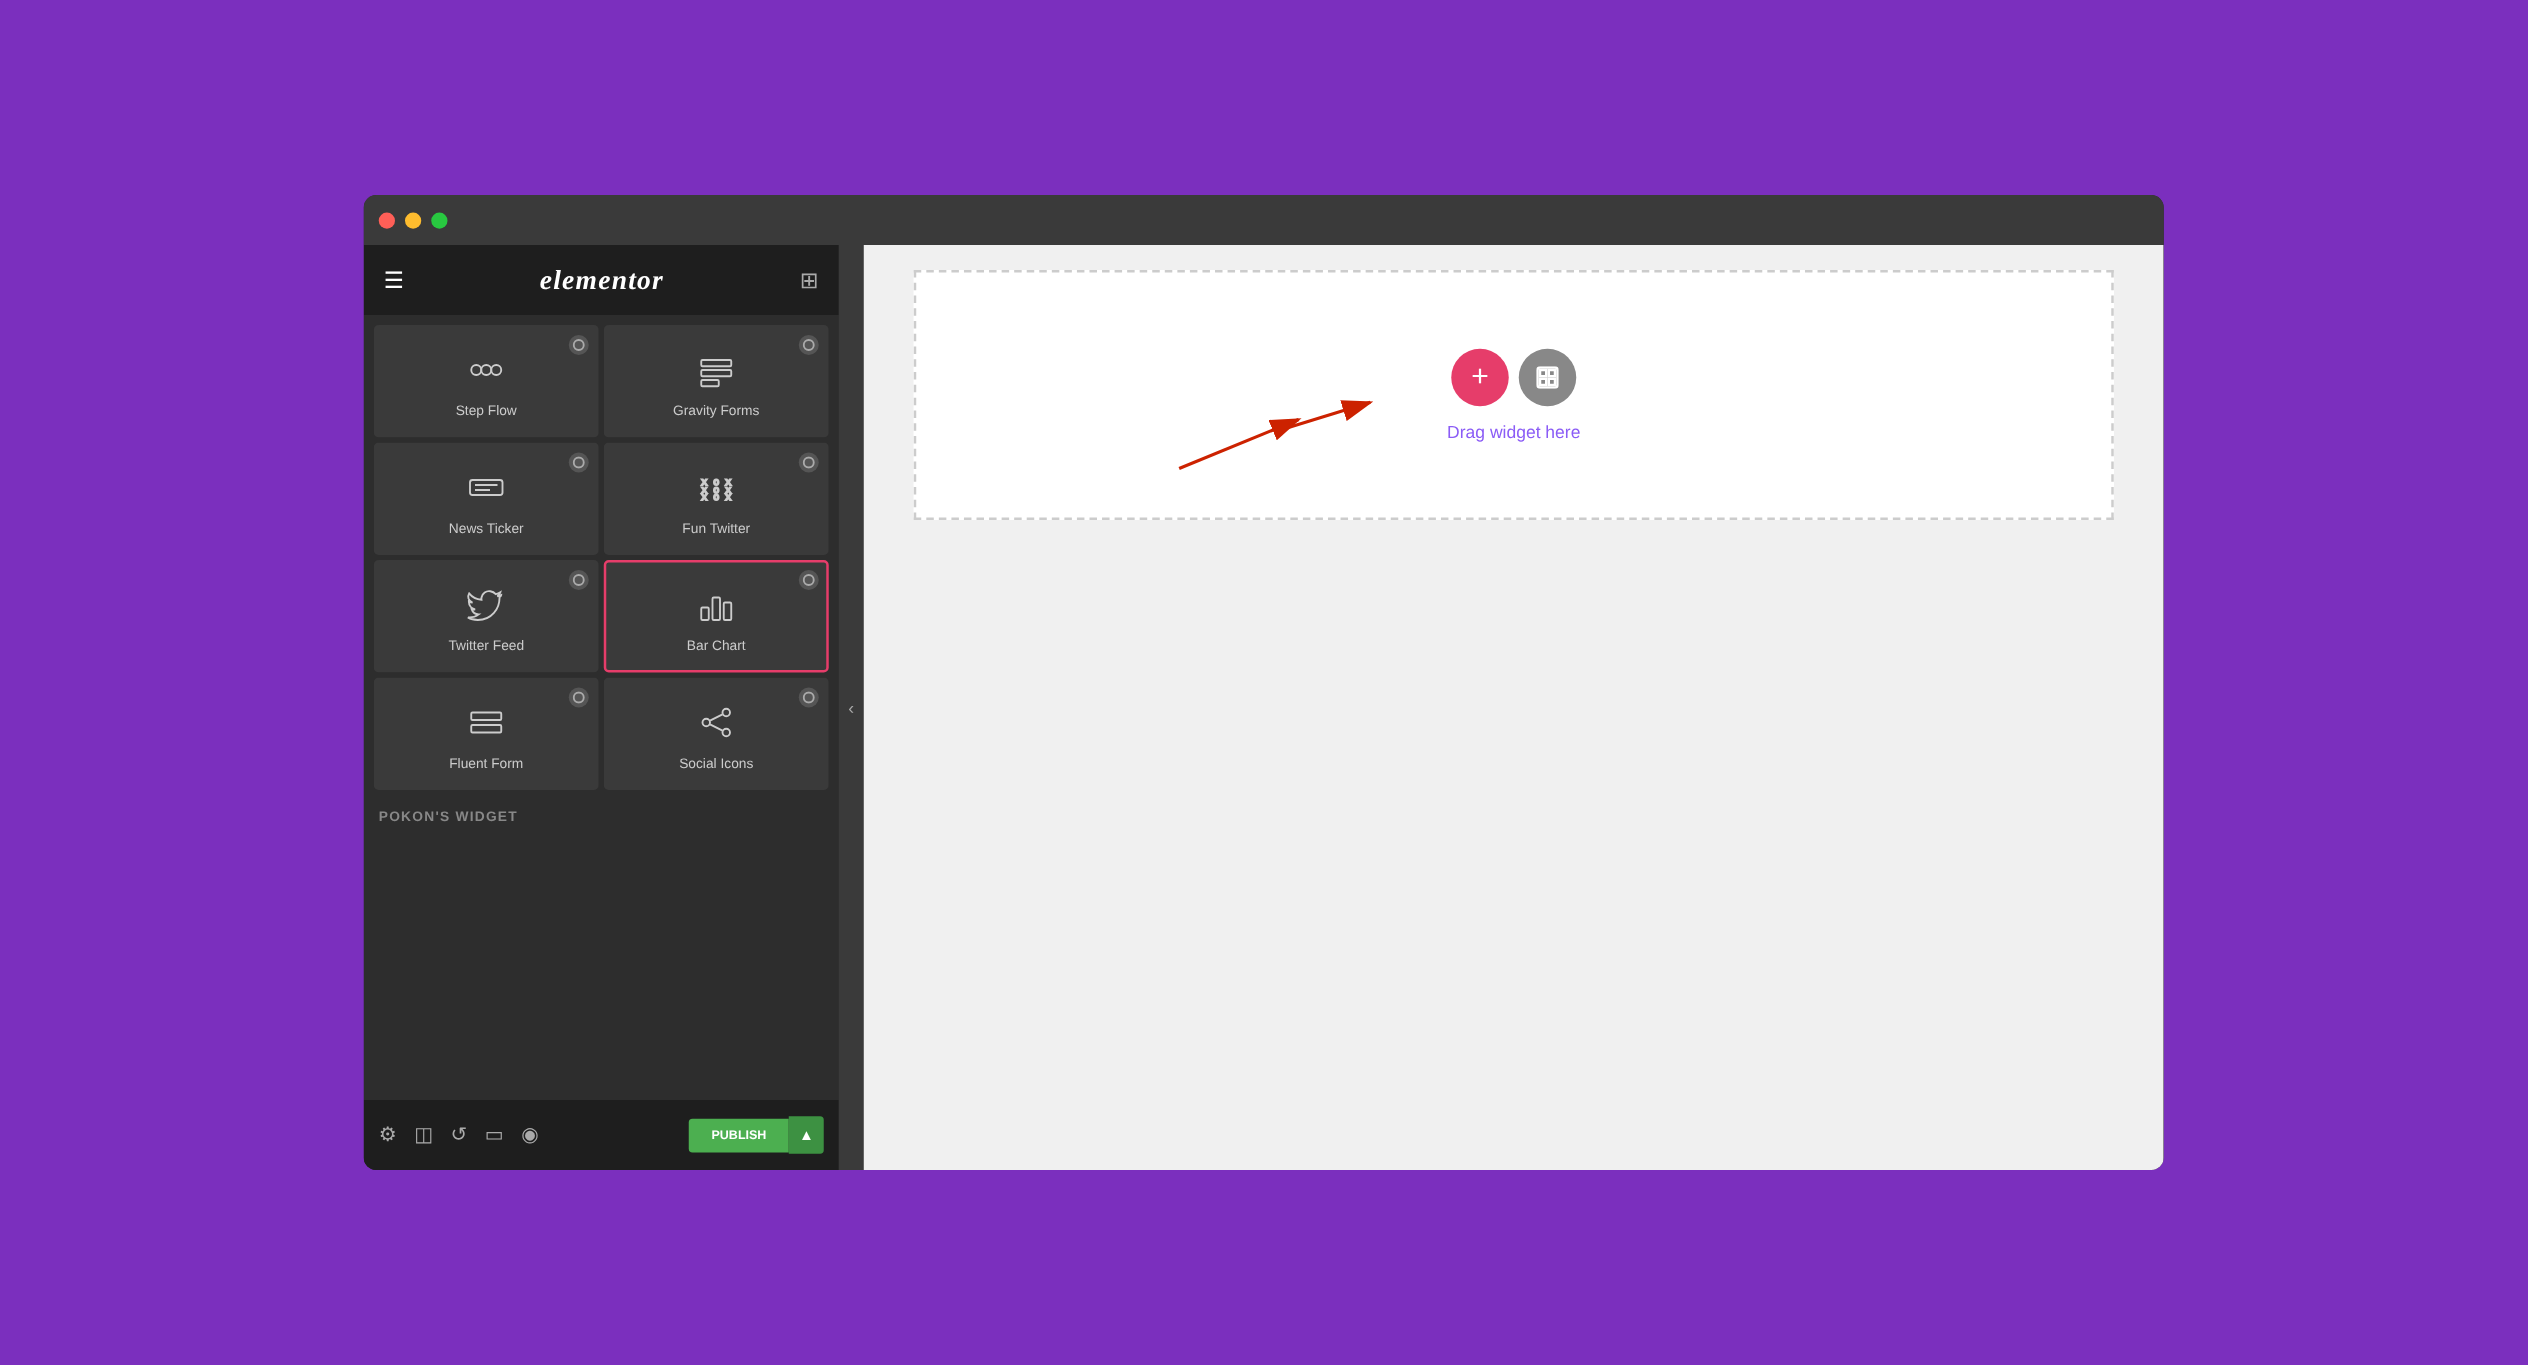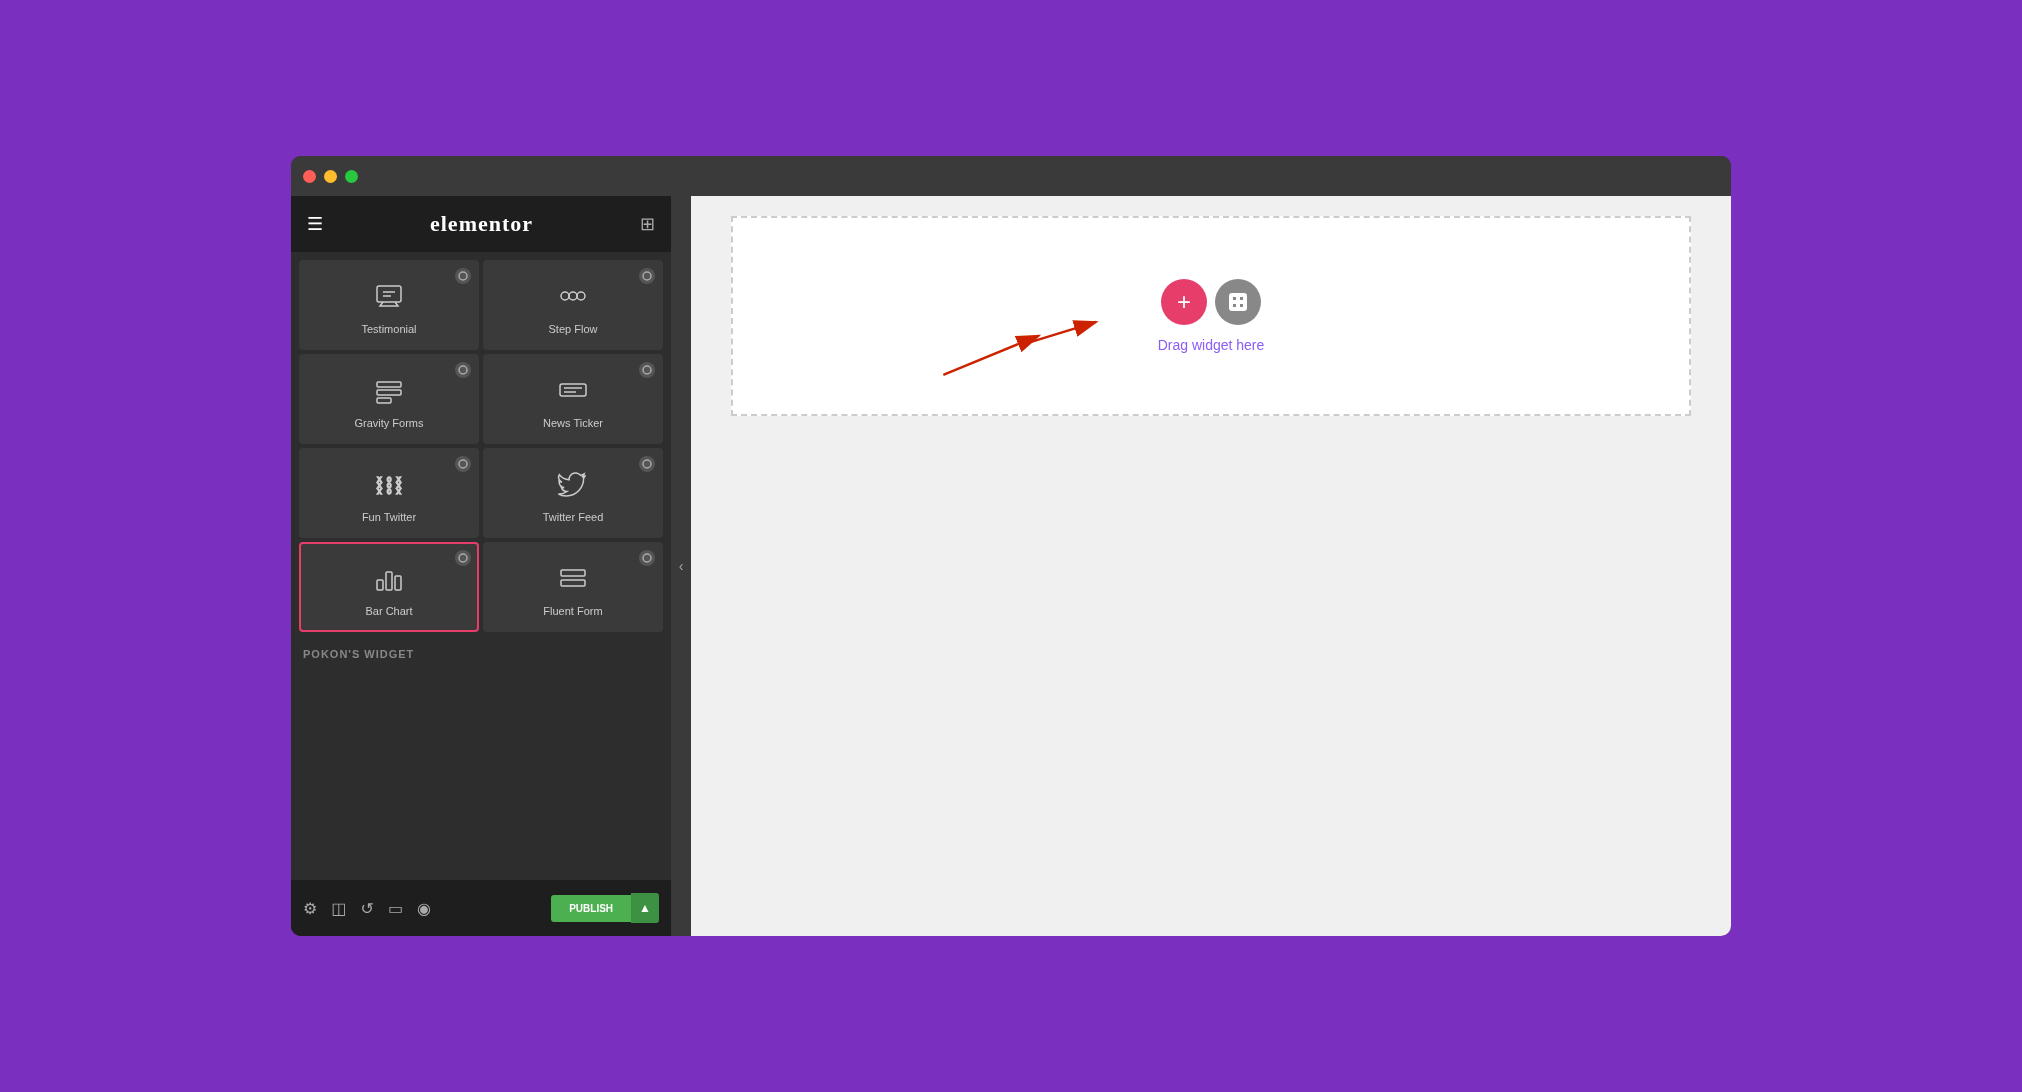--- a/index.html
+++ b/index.html
@@ -61,20 +61,21 @@
     }
     .hamburger-icon {
       color: #fff;
       font-size: 18px;
       cursor: pointer;
     }
     .elementor-logo {
       font-family: 'Georgia', serif;
       color: #fff;
       font-size: 22px;
+      font-style: italic;
       font-weight: 600;
       letter-spacing: 1px;
     }
     .grid-icon {
       color: #aaa;
       font-size: 18px;
       cursor: pointer;
     }
     .sidebar-content {
       flex: 1;
@@ -289,35 +290,20 @@
 
       <div class="sidebar-header">
         <span class="hamburger-icon">☰</span>
         <span class="elementor-logo">elementor</span>
         <span class="grid-icon">⊞</span>
       </div>
 
       <div class="sidebar-content">
         <div class="widgets-grid">
 
-          <div class="widget-item">
-            <div class="widget-pro-badge">
-              <svg width="10" height="10" viewBox="0 0 10 10" style="stroke:#aaa;stroke-width:1.5;fill:none">
-                  <circle cx="5" cy="5" r="4"></circle>
-                </svg>
-            </div>
-            <div class="widget-icon">
-              <svg viewBox="0 0 32 32">
-                  <rect x="4" y="6" width="24" height="16" rx="2"></rect>
-                  <path d="M10 22l-3 4h18l-3-4"></path>
-                  <path d="M10 12h12M10 16h8"></path>
-                </svg>
-            </div>
-            <span class="widget-label">Testimonial</span>
-          </div>
 
 
 
           <div class="widget-item">
             <div class="widget-pro-badge">
               <svg width="10" height="10" viewBox="0 0 10 10" style="stroke:#aaa;stroke-width:1.5;fill:none">
                   <circle cx="5" cy="5" r="4"></circle>
                 </svg>
             </div>
             <div class="widget-icon">
@@ -417,20 +403,37 @@
             </div>
             <div class="widget-icon">
               <svg viewBox="0 0 32 32">
                   <rect x="4" y="8" width="24" height="6" rx="1"></rect>
                   <rect x="4" y="18" width="24" height="6" rx="1"></rect>
                 </svg>
             </div>
             <span class="widget-label">Fluent Form</span>
           </div>
 
+          <div class="widget-item">
+            <div class="widget-pro-badge">
+              <svg width="10" height="10" viewBox="0 0 10 10" style="stroke:#aaa;stroke-width:1.5;fill:none">
+                  <circle cx="5" cy="5" r="4"></circle>
+                </svg>
+            </div>
+            <div class="widget-icon">
+              <svg viewBox="0 0 32 32">
+                <circle cx="24" cy="8" r="3"></circle>
+                <circle cx="8" cy="16" r="3"></circle>
+                <circle cx="24" cy="24" r="3"></circle>
+                <line x1="11" y1="14.5" x2="21" y2="9.5"></line>
+                <line x1="11" y1="17.5" x2="21" y2="22.5"></line>
+              </svg>
+            </div>
+            <span class="widget-label">Social Icons</span>
+          </div>
 
           <div style="background:transparent;"></div>
 
           <div class="section-label">POKON'S WIDGET</div>
         </div>
       </div>
 
       <div class="sidebar-footer">
         <div class="footer-icons">
           <span class="footer-icon">⚙</span>

